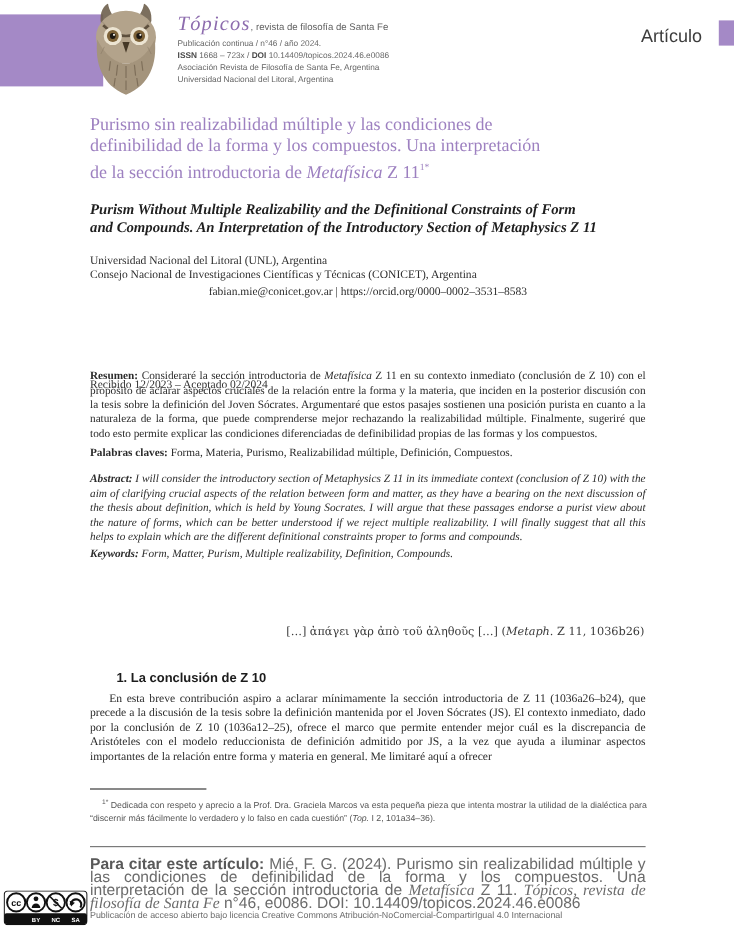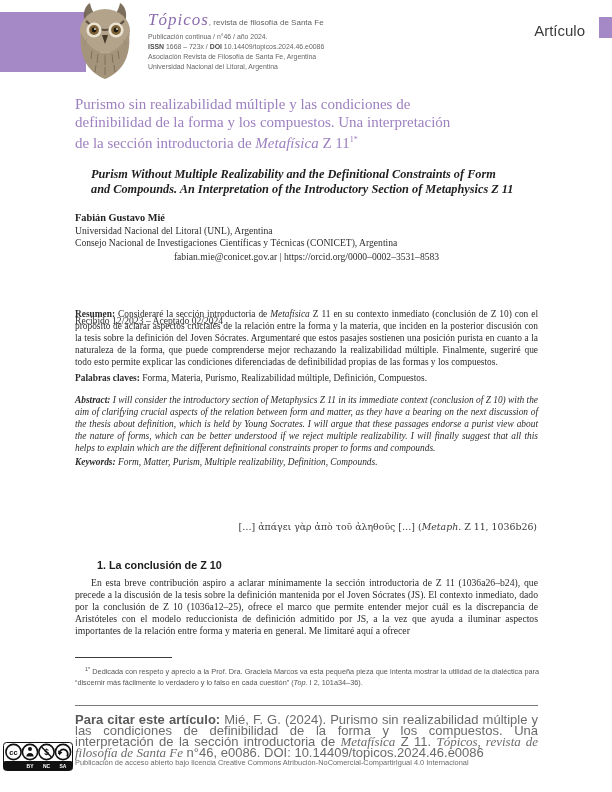--- a/index.html
+++ b/index.html
@@ -14,21 +14,21 @@
   .mast-line1{white-space:nowrap;margin-bottom:2px;}
   .journal-name{font-family:"Liberation Serif","DejaVu Serif",serif;font-style:italic;font-size:17px;color:#8d6cae;letter-spacing:1px;}
   .journal-subtitle{font-size:8px;color:#5f5f5f;}
   .mast-small{font-size:6.9px;line-height:10px;color:#666;}
   .mast-small b{color:#4a4a4a;}
   .article-badge{position:absolute;top:22px;right:27px;font-family:"Liberation Sans","DejaVu Sans",sans-serif;font-size:15px;color:#3c3c3c;}
   .corner-square{position:absolute;top:17px;right:0;width:13px;height:21px;background:#a489c6;}
   
   .title-es{position:absolute;left:75px;top:96px;width:470px;margin:0;font-size:15px;line-height:17.6px;font-weight:500;color:#9d80c0;}
   .title-es sup{font-size:8px;}
-  .title-en{position:absolute;left:91px;top:167px;width:470px;margin:0;font-size:12.3px;line-height:14.6px;font-style:italic;font-weight:bold;color:#1f1f1f;}
+  .title-en{position:absolute;left:75px;top:167px;width:470px;margin:0;font-size:12.3px;line-height:14.6px;font-style:italic;font-weight:bold;color:#1f1f1f;}
   
   .author-block{position:absolute;left:75px;top:212px;width:463px;}
   .author-name{font-size:10.3px;font-weight:bold;color:#222;margin-bottom:2px;}
   .author-aff{font-size:9.6px;line-height:12px;color:#2e2e2e;}
   .author-contact{font-size:9.6px;line-height:12px;color:#2e2e2e;margin-top:2px;text-align:center;}
   .received{position:absolute;left:75px;top:281px;font-size:9.6px;color:#333;margin-top:34px;}
   
   .abstract-area{position:absolute;left:75px;top:309px;width:463px;}
   .abstract-area p{margin:0;font-size:9.4px;line-height:11.9px;text-align:justify;color:#2c2c2c;}
   .abstract-area p.palabras{margin-top:4.5px;}
@@ -110,21 +110,20 @@
     <span>definibilidad de la forma y los compuestos. Una interpretación</span><br>
     <span>de la sección introductoria de </span><i>Metafísica</i><span> Z 11</span><sup>1*</sup>
   </h1>
 
   <h2 class="title-en">
     <span>Purism Without Multiple Realizability and the Definitional Constraints of Form</span><br>
     <span>and Compounds. An Interpretation of the Introductory Section of Metaphysics Z 11</span>
   </h2>
 
   <div class="author-block">
-    <div class="author-name">Fabián Gustavo Mié</div>
     <div class="author-aff">Universidad Nacional del Litoral (UNL), Argentina</div>
     <div class="author-aff">Consejo Nacional de Investigaciones Científicas y Técnicas (CONICET), Argentina</div>
     <div class="author-contact">fabian.mie@conicet.gov.ar | https://orcid.org/0000–0002–3531–8583</div>
   </div>
   <div class="received">Recibido 12/2023 – Aceptado 02/2024</div>
 
   <div class="abstract-area">
     <p class="resumen"><b>Resumen:</b><span> Consideraré la sección introductoria de </span><i>Metafísica</i><span> Z 11 en su contexto inmediato (conclusión de Z 10) con el propósito de aclarar aspectos cruciales de la relación entre la forma y la materia, que inciden en la posterior discusión con la tesis sobre la definición del Joven Sócrates. Argumentaré que estos pasajes sostienen una posición purista en cuanto a la naturaleza de la forma, que puede comprenderse mejor rechazando la realizabilidad múltiple. Finalmente, sugeriré que todo esto permite explicar las condiciones diferenciadas de definibilidad propias de las formas y los compuestos.</span></p>
     <p class="palabras"><b>Palabras claves:</b><span> Forma, Materia, Purismo, Realizabilidad múltiple, Definición, Compuestos.</span></p>
     <p class="abstract-en"><b>Abstract:</b><span> I will consider the introductory section of Metaphysics Z 11 in its immediate context (conclusion of Z 10) with the aim of clarifying crucial aspects of the relation between form and matter, as they have a bearing on the next discussion of the thesis about definition, which is held by Young Socrates. I will argue that these passages endorse a purist view about the nature of forms, which can be better understood if we reject multiple realizability. I will finally suggest that all this helps to explain which are the different definitional constraints proper to forms and compounds.</span></p>

